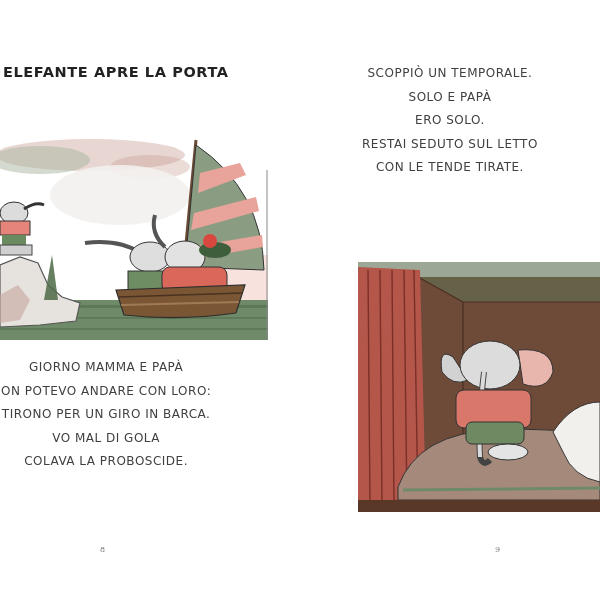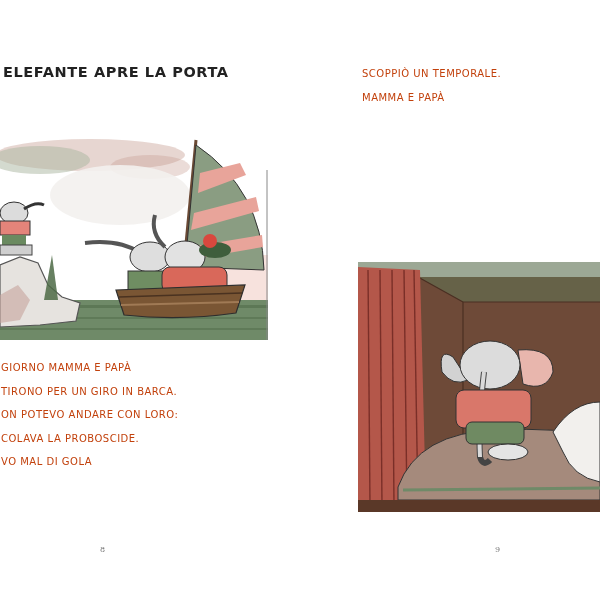--- a/index.html
+++ b/index.html
@@ -1,22 +1,22 @@
 <!DOCTYPE html>
 <html><head>
   <meta charset="utf-8">
   <style>
     html, body { margin: 0; padding: 0; background: #ffffff; }
     body { width: 600px; height: 600px; position: relative; overflow: hidden; font-family: "DejaVu Sans", sans-serif; color: #2a2a2a; }
-    .page { position: absolute; top: 0; height: 600px; }
+    .page { position: absolute; top: 0; height: 600px; text-align: center; }
     .page-left { left: 0; width: 300px; }
     .page-right { left: 300px; width: 300px; }
     .title { position: absolute; left: 3px; top: 64px; font-size: 14.5px; font-weight: bold; letter-spacing: 0.6px; white-space: nowrap; color: #222; }
     .text-block { position: absolute; margin: 0; padding: 0; list-style: none; }
-    .text-block li { font-size: 10px; letter-spacing: 0.5px; height: 23.6px; line-height: 23.6px; white-space: nowrap; color: #c2410c; }
+    .text-block li { font-size: 12px; letter-spacing: 0.5px; height: 23.6px; line-height: 23.6px; white-space: nowrap; color: #404040; }
     .left-text { left: 1px; top: 356px; }
     .right-text { left: 62px; top: 62px; }
     .page-num { position: absolute; top: 545px; font-family: "DejaVu Serif", serif; font-size: 8px; color: #777; }
     .left-num { left: 100px; }
     .right-num { left: 195px; }
     .illus { position: absolute; overflow: hidden; }
     .illus svg { display: block; }
     .illus-boat { left: 0; top: 135px; width: 270px; height: 205px; }
     .illus-room { left: 58px; top: 262px; width: 242px; height: 250px; }
   </style>
@@ -69,33 +69,36 @@
       <rect x="162" y="132" width="65" height="26" rx="8" fill="#d9685a" stroke="#333" stroke-width="1"></rect>
 
       <path d="M116 155 L245 150 L236 178 Q180 186 124 180 Z" fill="#7a5634" stroke="#2e2e2e" stroke-width="1.2"></path>
       <path d="M119 162 L242 158" stroke="#4a3220" stroke-width="1.5"></path>
       <path d="M121 170 L239 167" stroke="#a07a55" stroke-width="2"></path>
     </svg>
   </div>
 
   <ul class="text-block left-text">
     <li>GIORNO MAMMA E PAPÀ</li>
+    <li>ON POTEVO ANDARE CON LORO:</li>
     <li>TIRONO PER UN GIRO IN BARCA.</li>
-    <li>ON POTEVO ANDARE CON LORO:</li>
+    <li>VO MAL DI GOLA</li>
     <li>COLAVA LA PROBOSCIDE.</li>
-    <li>VO MAL DI GOLA</li>
   </ul>
 
   <div class="page-num left-num">8</div>
 </div>
 
 <div class="page page-right">
   <ul class="text-block right-text">
     <li>SCOPPIÒ UN TEMPORALE.</li>
-    <li>MAMMA E PAPÀ</li>
+    <li>SOLO E PAPÀ</li>
+    <li>ERO SOLO.</li>
+    <li>RESTAI SEDUTO SUL LETTO</li>
+    <li>CON LE TENDE TIRATE.</li>
   </ul>
 
   <div class="illus illus-room">
     <svg width="242" height="250" viewBox="0 0 242 250">
 
       <rect x="0" y="0" width="242" height="40" fill="#b9c2b2" opacity="0.8"></rect>
       <rect x="0" y="0" width="242" height="18" fill="#7f8f78" opacity="0.6"></rect>
 
       <rect x="0" y="15" width="242" height="225" fill="#6e4a38"></rect>
       <path d="M60 15 L105 40 L242 40 L242 15 Z" fill="#5e7a58" opacity="0.5"></path>

